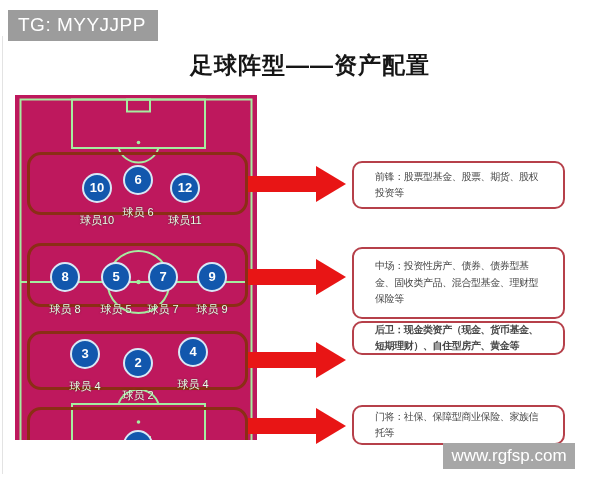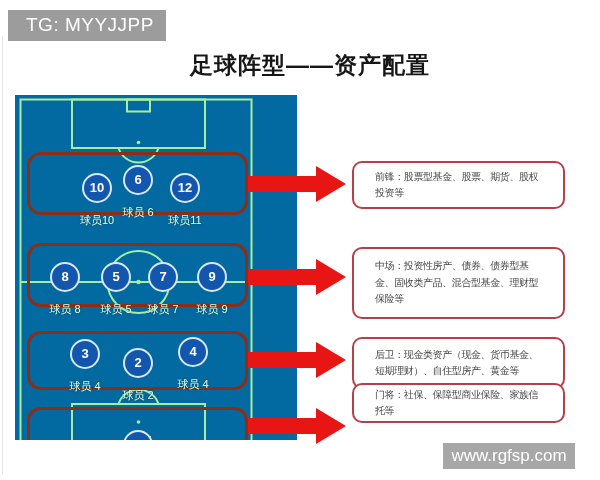--- a/index.html
+++ b/index.html
@@ -1,25 +1,25 @@
 <!DOCTYPE html>
 <html><head>
 <meta charset="utf-8">
 <style>
   html,body{margin:0;padding:0;}
   body{width:600px;height:480px;background:#ffffff;font-family:"Liberation Sans","DejaVu Sans",sans-serif;overflow:hidden;}
   .canvas{position:relative;width:600px;height:480px;background:#fff;}
   .edge-line{position:absolute;left:2px;top:36px;width:1px;height:438px;background:#e3e3e3;}
 
   .tg-badge{position:absolute;left:8px;top:10px;background:#9c9c9c;color:#fff;
-    font-size:19px;letter-spacing:.5px;padding:4px 12px 5px 18px;}
+    font-size:19px;letter-spacing:.5px;padding:4px 12px 5px 10px;}
   .title{position:absolute;left:0;top:50px;width:620px;margin:0;text-align:center;
     font-size:23px;font-weight:bold;color:#161616;letter-spacing:1px;}
 
-  .pitch{position:absolute;left:15px;top:95px;width:282px;height:345px;background:#0369a1;overflow:hidden;}
+  .pitch{position:absolute;left:15px;top:95px;width:242px;height:345px;background:#be185d;overflow:hidden;}
   .pitch svg{position:absolute;left:0;top:0;}
 
   .row-rect{position:absolute;left:12px;width:221px;border:3px solid #8b2e15;border-radius:14px;box-sizing:border-box;}
 
   .player{position:absolute;width:48px;text-align:center;}
   .pcircle{width:26px;height:26px;margin:0 auto;border-radius:50%;background:#1257ad;
     border:2px solid #d8e8f6;box-sizing:content-box;color:#fff;font-weight:bold;font-size:13px;
     line-height:26px;text-align:center;}
   .plabel{margin-top:10px;font-size:11px;color:#eaffea;text-shadow:0 0 2px rgba(0,60,0,.65);white-space:nowrap;}
 
@@ -129,26 +129,26 @@
         <div class="abody"></div>
         <div class="ahead"></div>
       </div>
       <div class="mapbox" style="top: 247px; height: 72px;">
         <span>中场：投资性房产、债券、债券型基金、固收类产品、混合型基金、理财型保险等</span>
       </div>
       <div class="arrow" style="top: 342px;">
         <div class="abody"></div>
         <div class="ahead"></div>
       </div>
-      <div class="mapbox" style="top: 337px; height: 52px;">
+      <div class="mapbox" style="top: 321px; height: 34px; font-weight: bold;">
         <span>后卫：现金类资产（现金、货币基金、短期理财）、自住型房产、黄金等</span>
       </div>
       <div class="arrow" style="top: 408px;">
         <div class="abody"></div>
         <div class="ahead"></div>
       </div>
-      <div class="mapbox" style="top: 383px; height: 40px;">
+      <div class="mapbox" style="top: 405px; height: 40px;">
         <span>门将：社保、保障型商业保险、家族信托等</span>
       </div>
     </div>
 
   <div class="watermark">www.rgfsp.com</div>
 </div>
 
 </body></html>

